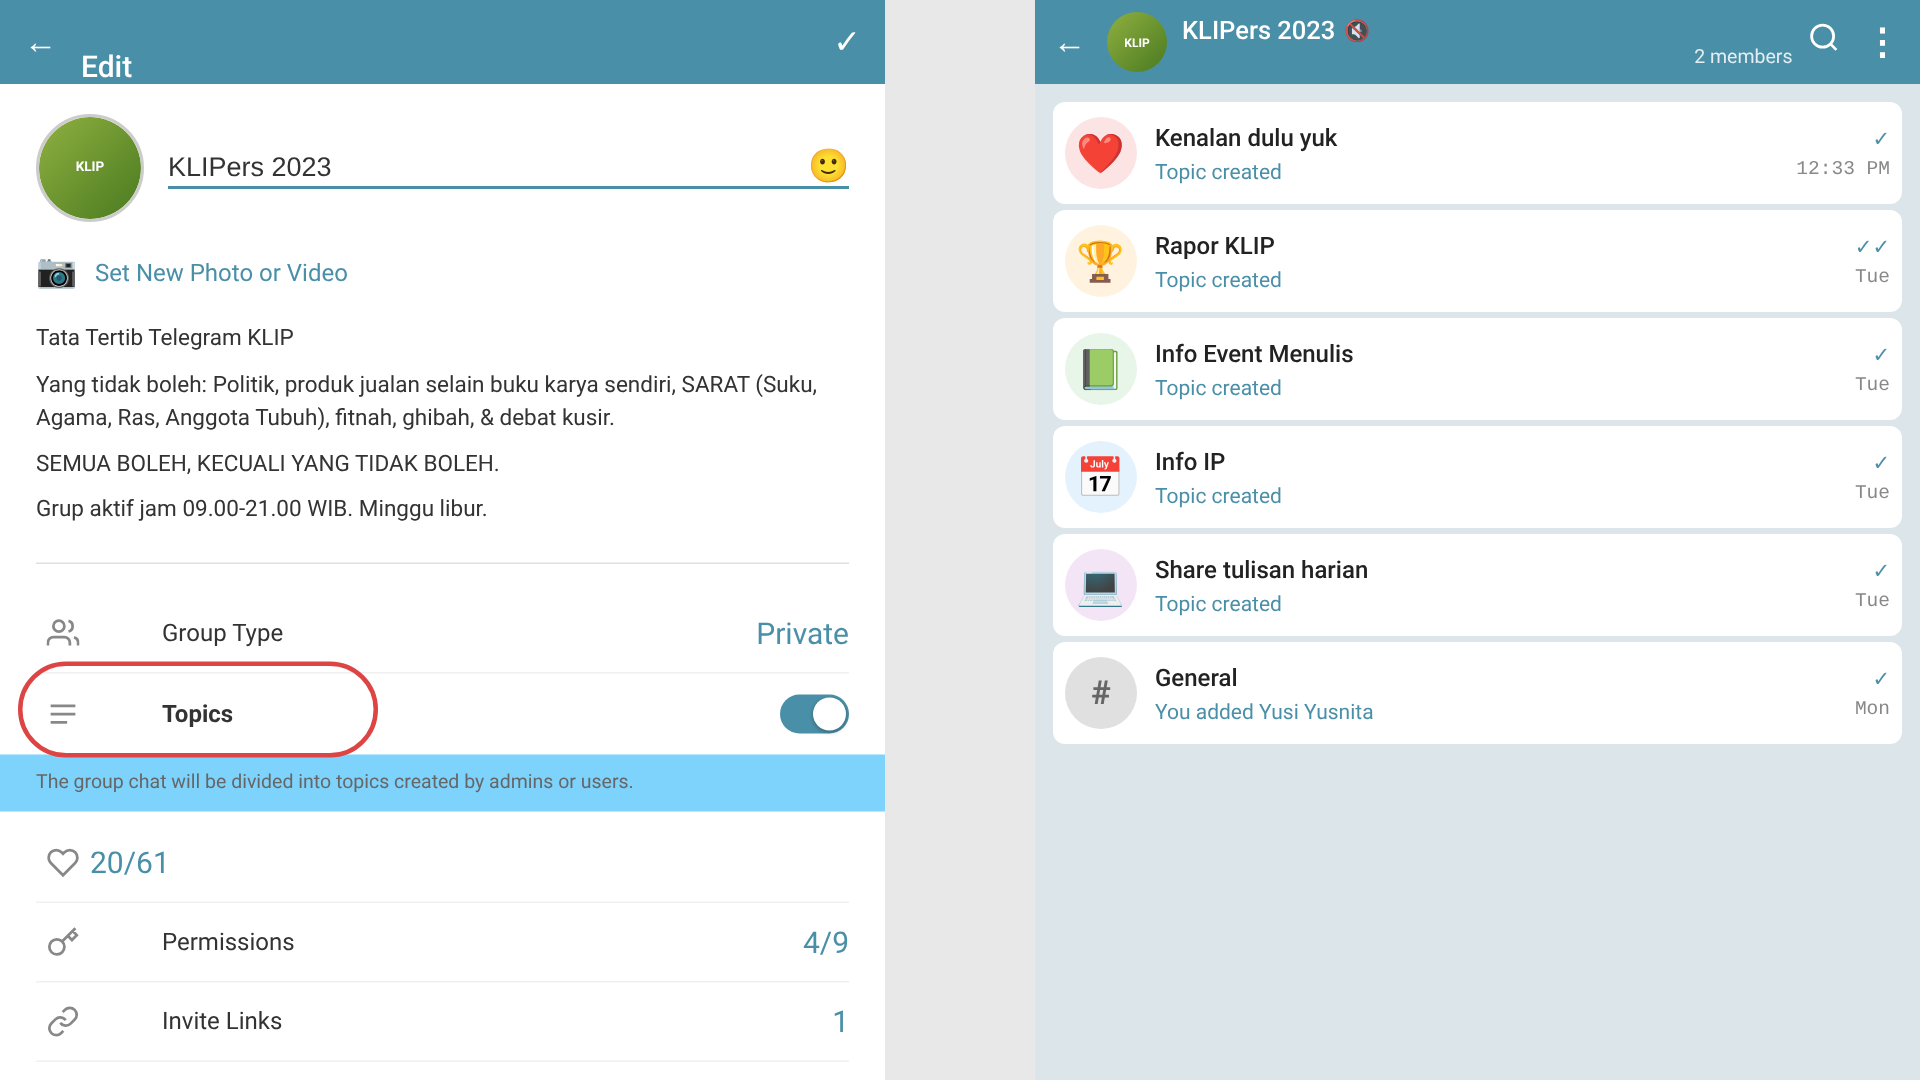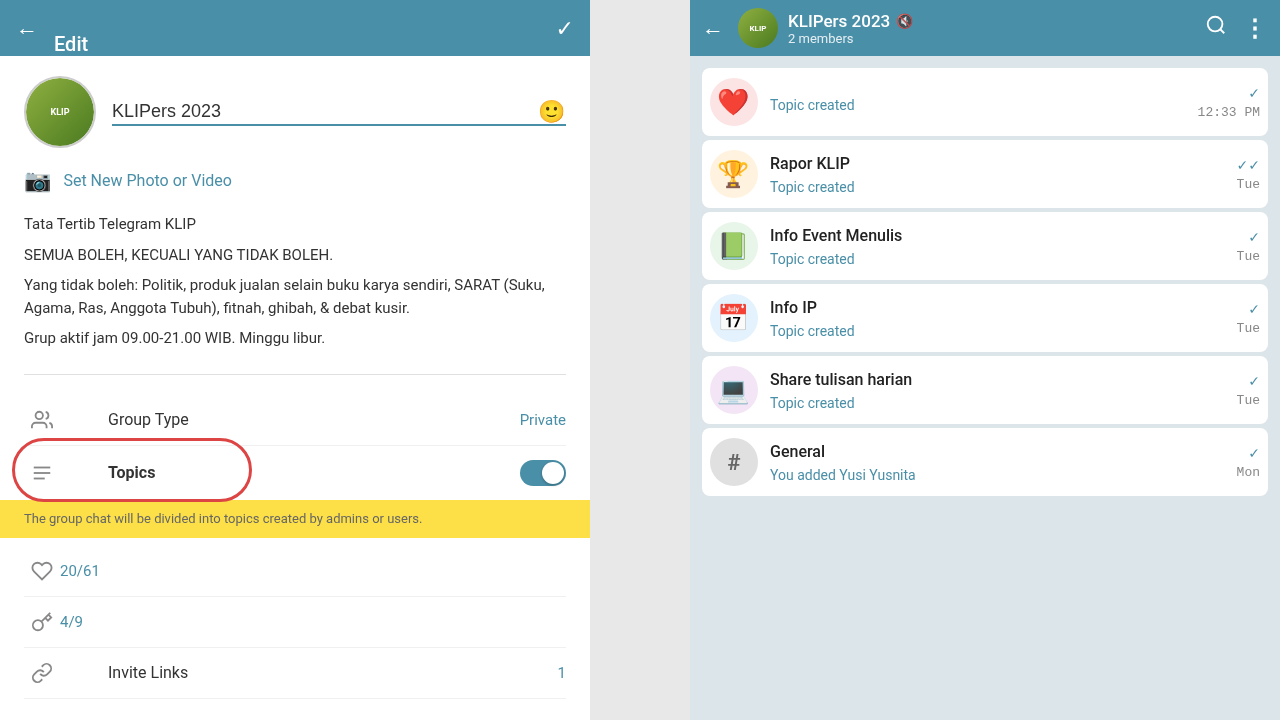--- a/index.html
+++ b/index.html
@@ -189,21 +189,21 @@
 
     .setting-label {
       flex: 1;
       font-size: 16px;
       color: #333;
       margin-left: 48px;
     }
 
     .setting-value {
       color: #4a8fa8;
-      font-size: 15px;
+      font-size: 20px;
     }
 
     
     .toggle-switch {
       width: 46px;
       height: 26px;
       background: #4a8fa8;
       border-radius: 13px;
       position: relative;
       cursor: pointer;
@@ -215,21 +215,21 @@
       background: #fff;
       border-radius: 50%;
       position: absolute;
       top: 2px;
       right: 2px;
       box-shadow: 0 1px 3px rgba(0,0,0,0.3);
     }
 
     
     .topics-description {
-      background: #fde047;
+      background: #7dd3fc;
       padding: 10px 14px;
       font-size: 13px;
       color: #666;
       line-height: 1.4;
       margin: 0 -24px;
       padding: 10px 24px;
       margin-bottom: 8px;
     }
 
     
@@ -305,20 +305,21 @@
     }
 
     .mute-icon {
       font-size: 14px;
       color: rgba(255,255,255,0.8);
     }
 
     .right-header-sub {
       color: rgba(255,255,255,0.85);
       font-size: 13px;
+      text-align: right;
     }
 
     .right-header-actions {
       display: flex;
       gap: 16px;
     }
 
     .header-action-btn {
       color: #fff;
       font-size: 20px;
@@ -436,22 +437,22 @@
       </div>
     </div>
 
     <div class="set-photo-row">
       <span class="set-photo-icon">📷</span>
       <span class="set-photo-text">Set New Photo or Video</span>
     </div>
 
     <div class="description-section">
       <p class="desc-text">Tata Tertib Telegram KLIP</p>
+      <p class="desc-text">Yang tidak boleh: Politik, produk jualan selain buku karya sendiri, SARAT (Suku, Agama, Ras, Anggota Tubuh), fitnah, ghibah, &amp; debat kusir.</p>
       <p class="desc-text">SEMUA BOLEH, KECUALI YANG TIDAK BOLEH.</p>
-      <p class="desc-text">Yang tidak boleh: Politik, produk jualan selain buku karya sendiri, SARAT (Suku, Agama, Ras, Anggota Tubuh), fitnah, ghibah, &amp; debat kusir.</p>
       <p class="desc-text">Grup aktif jam 09.00-21.00 WIB. Minggu libur.</p>
     </div>
 
     <div class="settings-section">
 
       <div class="setting-row">
         <div class="setting-icon">
           <svg width="22" height="22" viewBox="0 0 24 24" fill="none" stroke="#888" stroke-width="2">
             <path d="M17 21v-2a4 4 0 0 0-4-4H5a4 4 0 0 0-4 4v2"></path>
             <circle cx="9" cy="7" r="4"></circle>
@@ -490,20 +491,21 @@
         </div>
         <span class="setting-value">20/61</span>
       </div>
 
       <div class="setting-row">
         <div class="setting-icon">
           <svg width="22" height="22" viewBox="0 0 24 24" fill="none" stroke="#888" stroke-width="2">
             <path d="M21 2l-2 2m-7.61 7.61a5.5 5.5 0 1 1-7.778 7.778 5.5 5.5 0 0 1 7.777-7.777zm0 0L15.5 7.5m0 0l3 3L22 7l-3-3m-3.5 3.5L19 4"></path>
           </svg>
         </div>
+        <span class="setting-label">Permissions</span>
         <span class="setting-value">4/9</span>
       </div>
 
       <div class="setting-row">
         <div class="setting-icon">
           <svg width="22" height="22" viewBox="0 0 24 24" fill="none" stroke="#888" stroke-width="2">
             <path d="M10 13a5 5 0 0 0 7.54.54l3-3a5 5 0 0 0-7.07-7.07l-1.72 1.71"></path>
             <path d="M14 11a5 5 0 0 0-7.54-.54l-3 3a5 5 0 0 0 7.07 7.07l1.71-1.71"></path>
           </svg>
         </div>
@@ -538,20 +540,21 @@
       </span>
       <span class="header-action-btn" style="font-size: 24px; font-weight: bold; color: white; letter-spacing: 1px;">⋮</span>
     </div>
   </div>
 
   <div class="chat-content">
 
     <div class="topic-item">
       <div class="topic-emoji heart">❤️</div>
       <div class="topic-body">
+        <div class="topic-name">Kenalan dulu yuk</div>
         <div class="topic-sub">Topic created</div>
       </div>
       <div class="topic-meta">
         <div class="topic-check">✓</div>
         <div class="topic-time">12:33 PM</div>
       </div>
     </div>
 
     <div class="topic-item">
       <div class="topic-emoji trophy">🏆</div>

